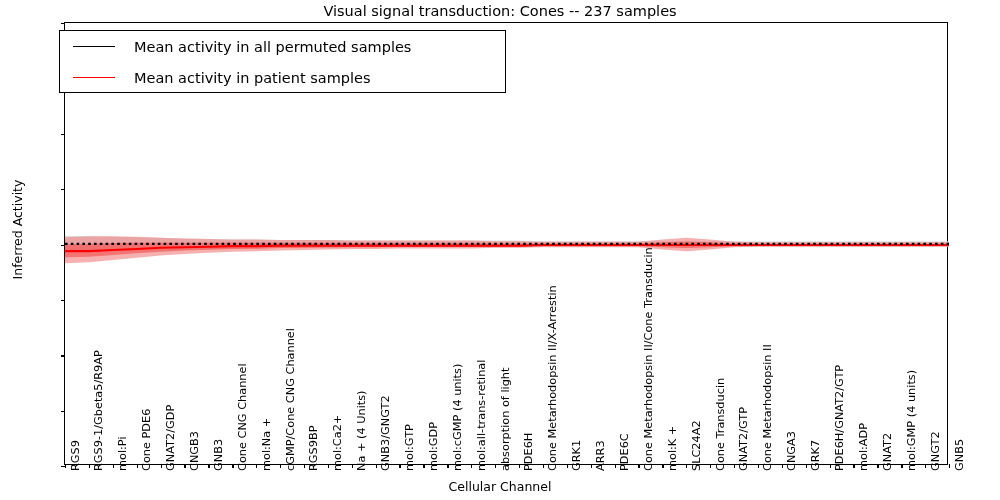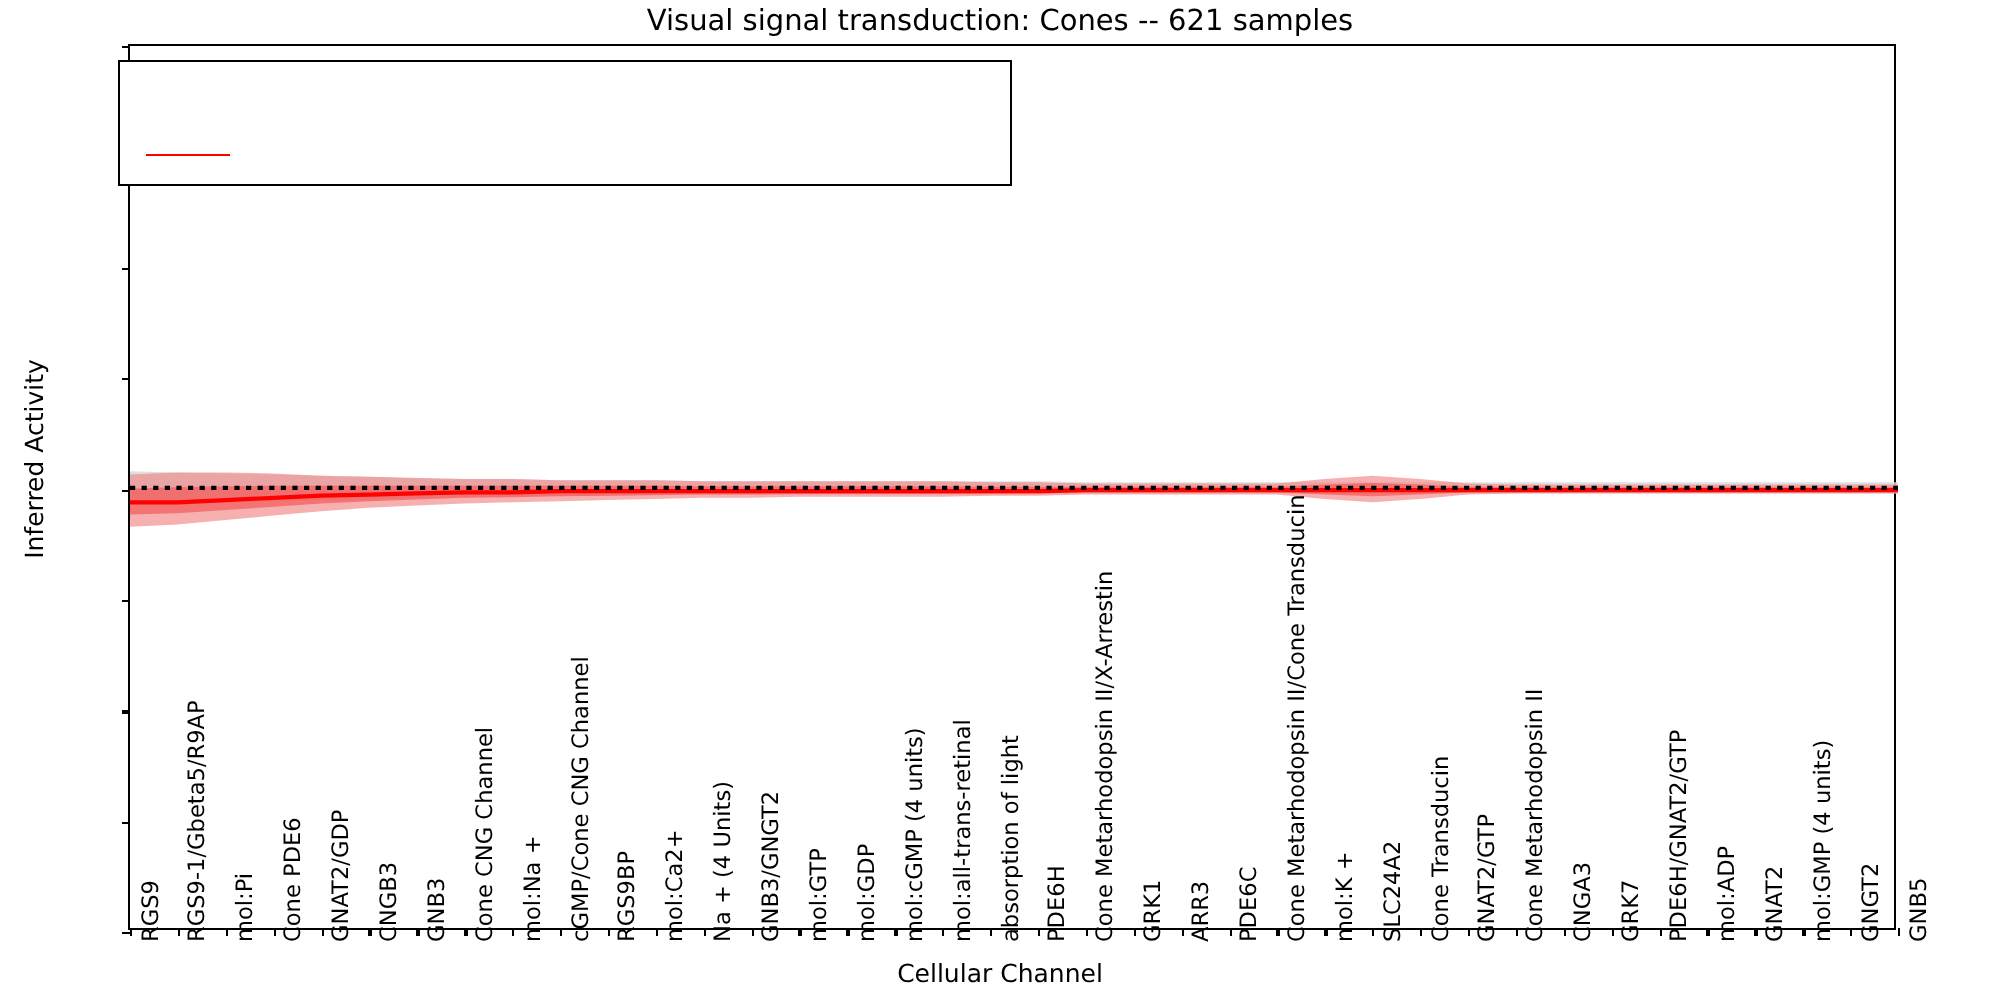--- a/index.html
+++ b/index.html
@@ -113,21 +113,21 @@
     font-size: 14.5px;
     color: #000000;
   }
   #plotsvg { position: absolute; left: 0; top: 0; }
 </style>
 </head>
 <body>
 
 <div id="figure">
 
-  <div class="chart-title">Visual signal transduction: Cones -- 621 samples</div>
+  <div class="chart-title">Visual signal transduction: Cones -- 237 samples</div>
 
   <div class="ylabel">Inferred Activity</div>
 
   <div class="axes-frame">
     <div id="yticks">
         <div class="ytick-mark" style="top: 0px;"></div>
         <div class="ytick-mark" style="top: 55.375px;"></div>
         <div class="ytick-mark" style="top: 110.75px;"></div>
         <div class="ytick-mark" style="top: 166.125px;"></div>
         <div class="ytick-mark" style="top: 221.5px;"></div>
@@ -222,18 +222,23 @@
       <div class="xtick-label" style="left: 856.932px; top: 471px;">mol:ADP</div>
       <div class="xtick-label" style="left: 880.824px; top: 471px;">GNAT2</div>
       <div class="xtick-label" style="left: 904.716px; top: 471px;">mol:GMP (4 units)</div>
       <div class="xtick-label" style="left: 928.608px; top: 471px;">GNGT2</div>
       <div class="xtick-label" style="left: 952.5px; top: 471px;">GNB5</div>
     </div>
 
   <div class="xlabel">Cellular Channel</div>
 
   <div class="legend-box">
+    <div class="legend-row" style="top:0px;">
+      <span class="legend-swatch" style="border-top-color:#000000;"></span>
+      <span class="legend-text">Mean activity in all permuted samples</span>
+    </div>
     <div class="legend-row" style="top:31px;">
       <span class="legend-swatch" style="border-top-color:#ff0000;"></span>
+      <span class="legend-text">Mean activity in patient samples</span>
     </div>
   </div>
 
 </div>
 
 </body></html>

